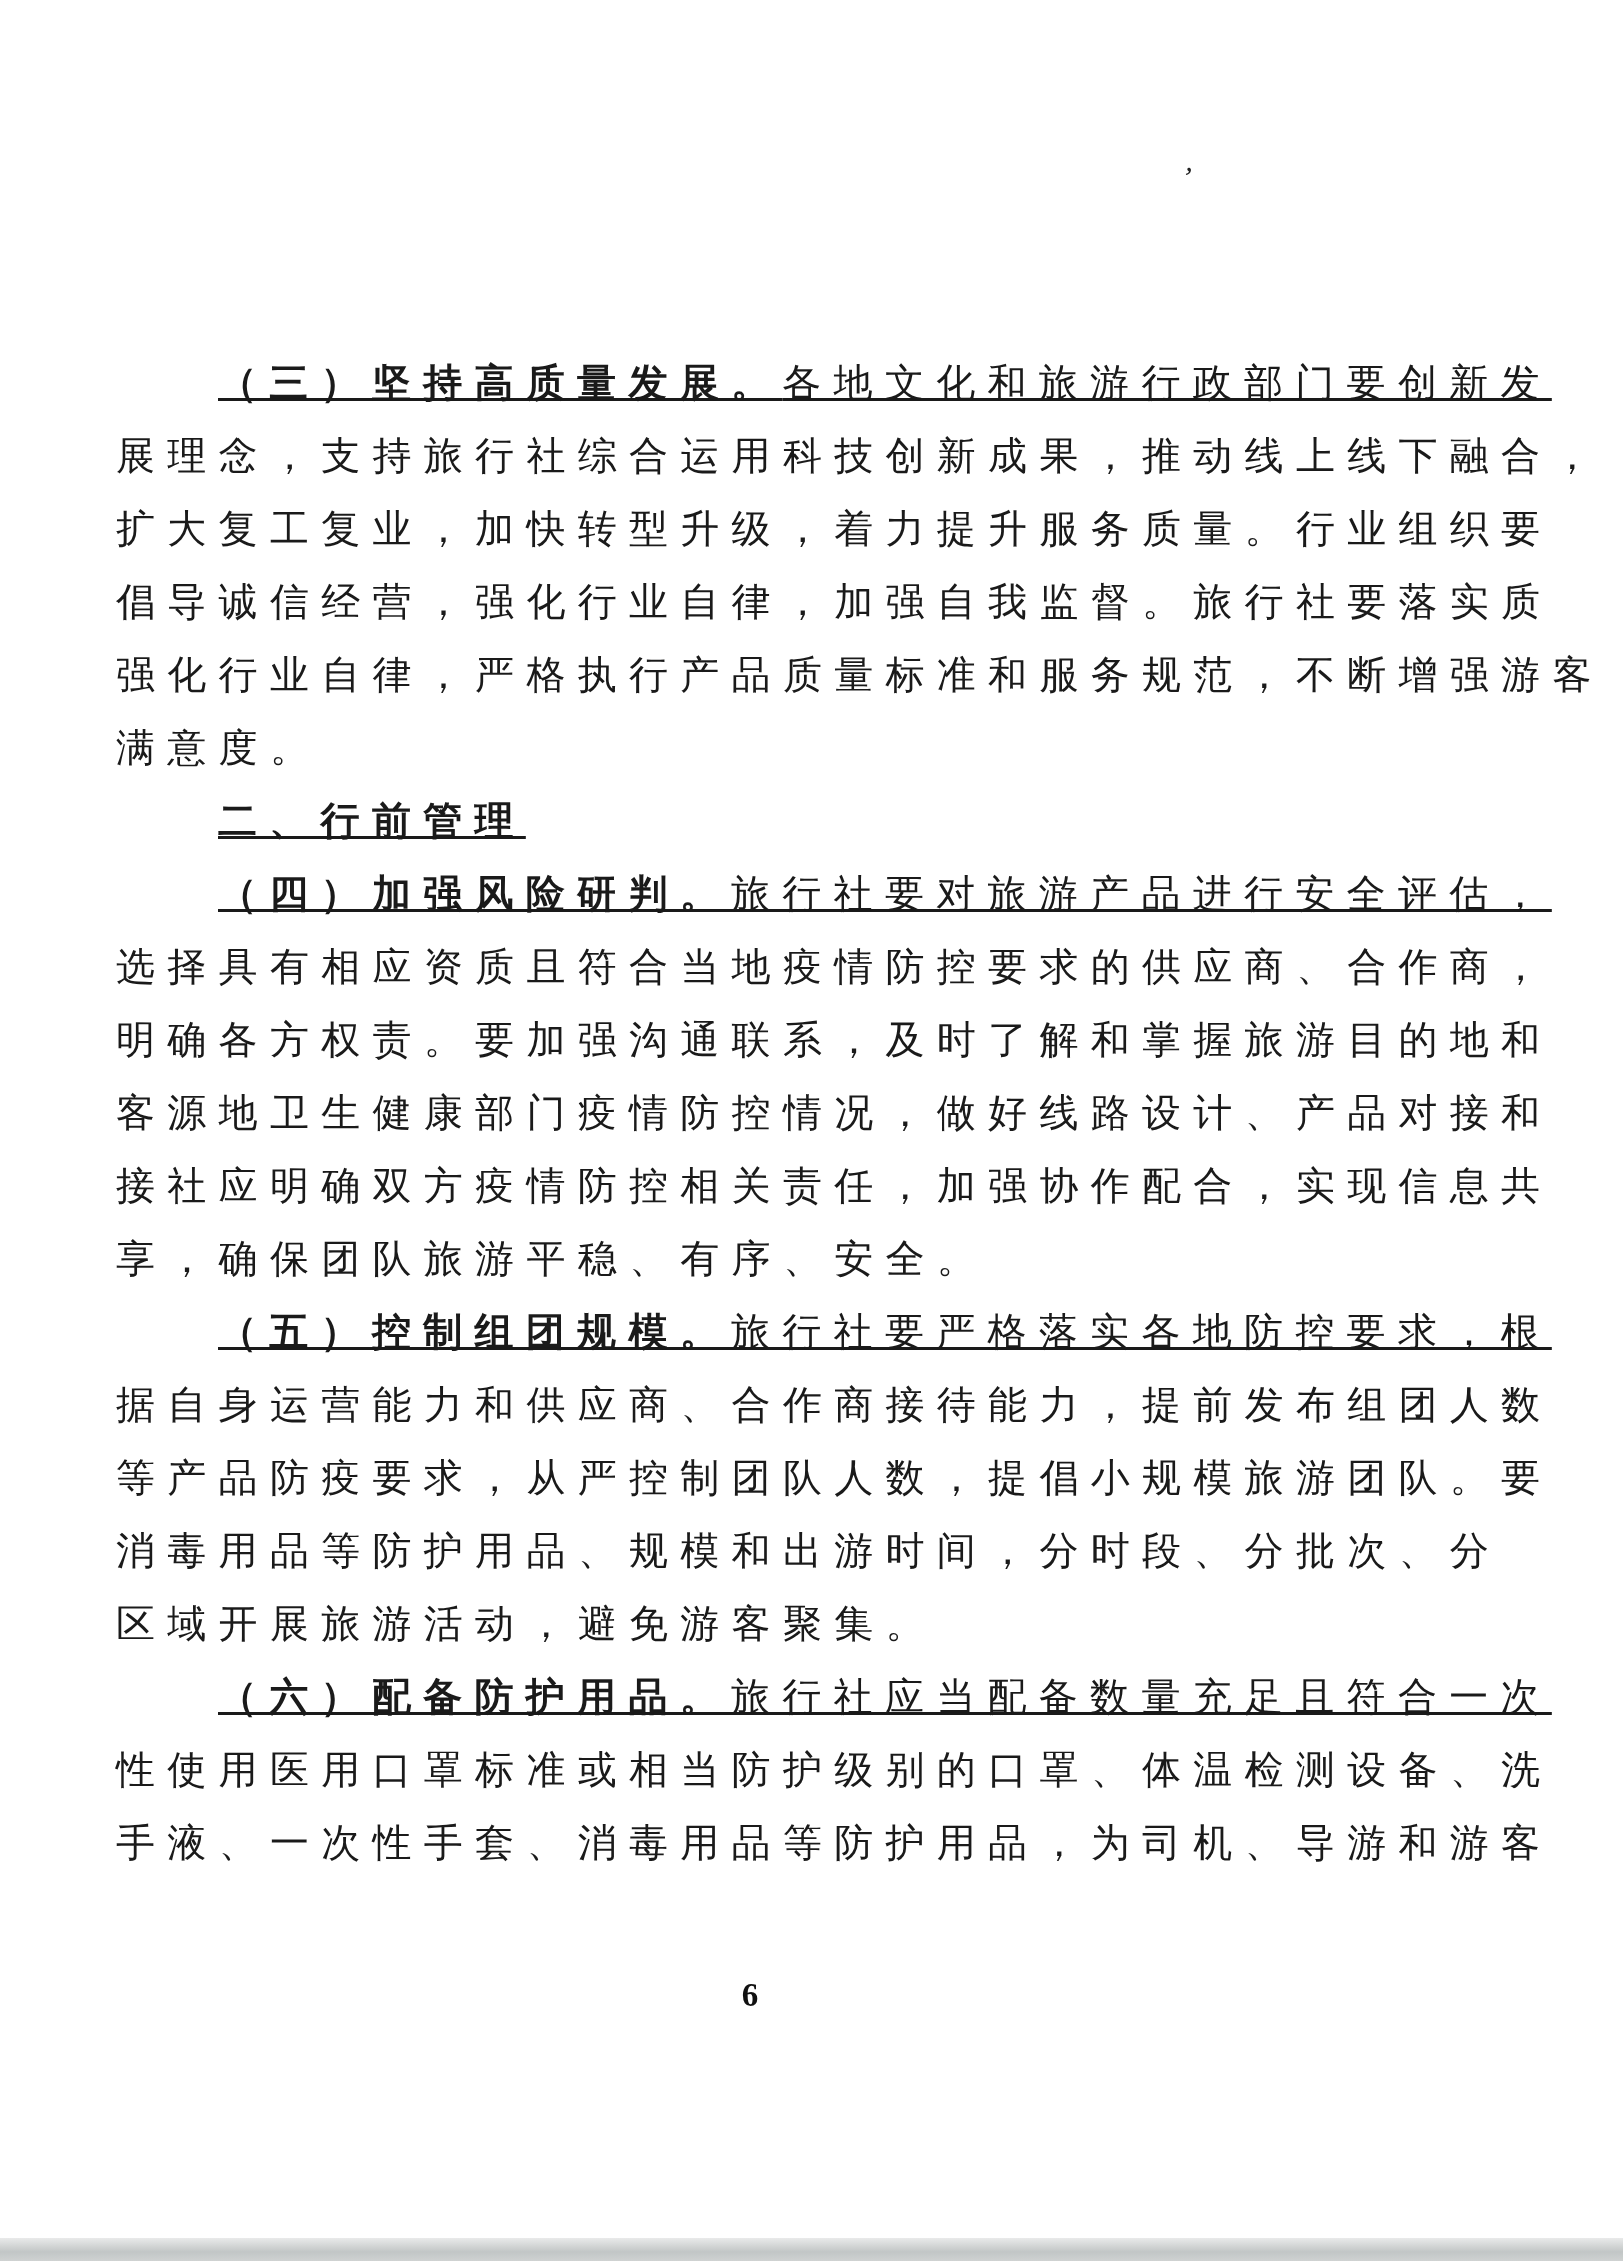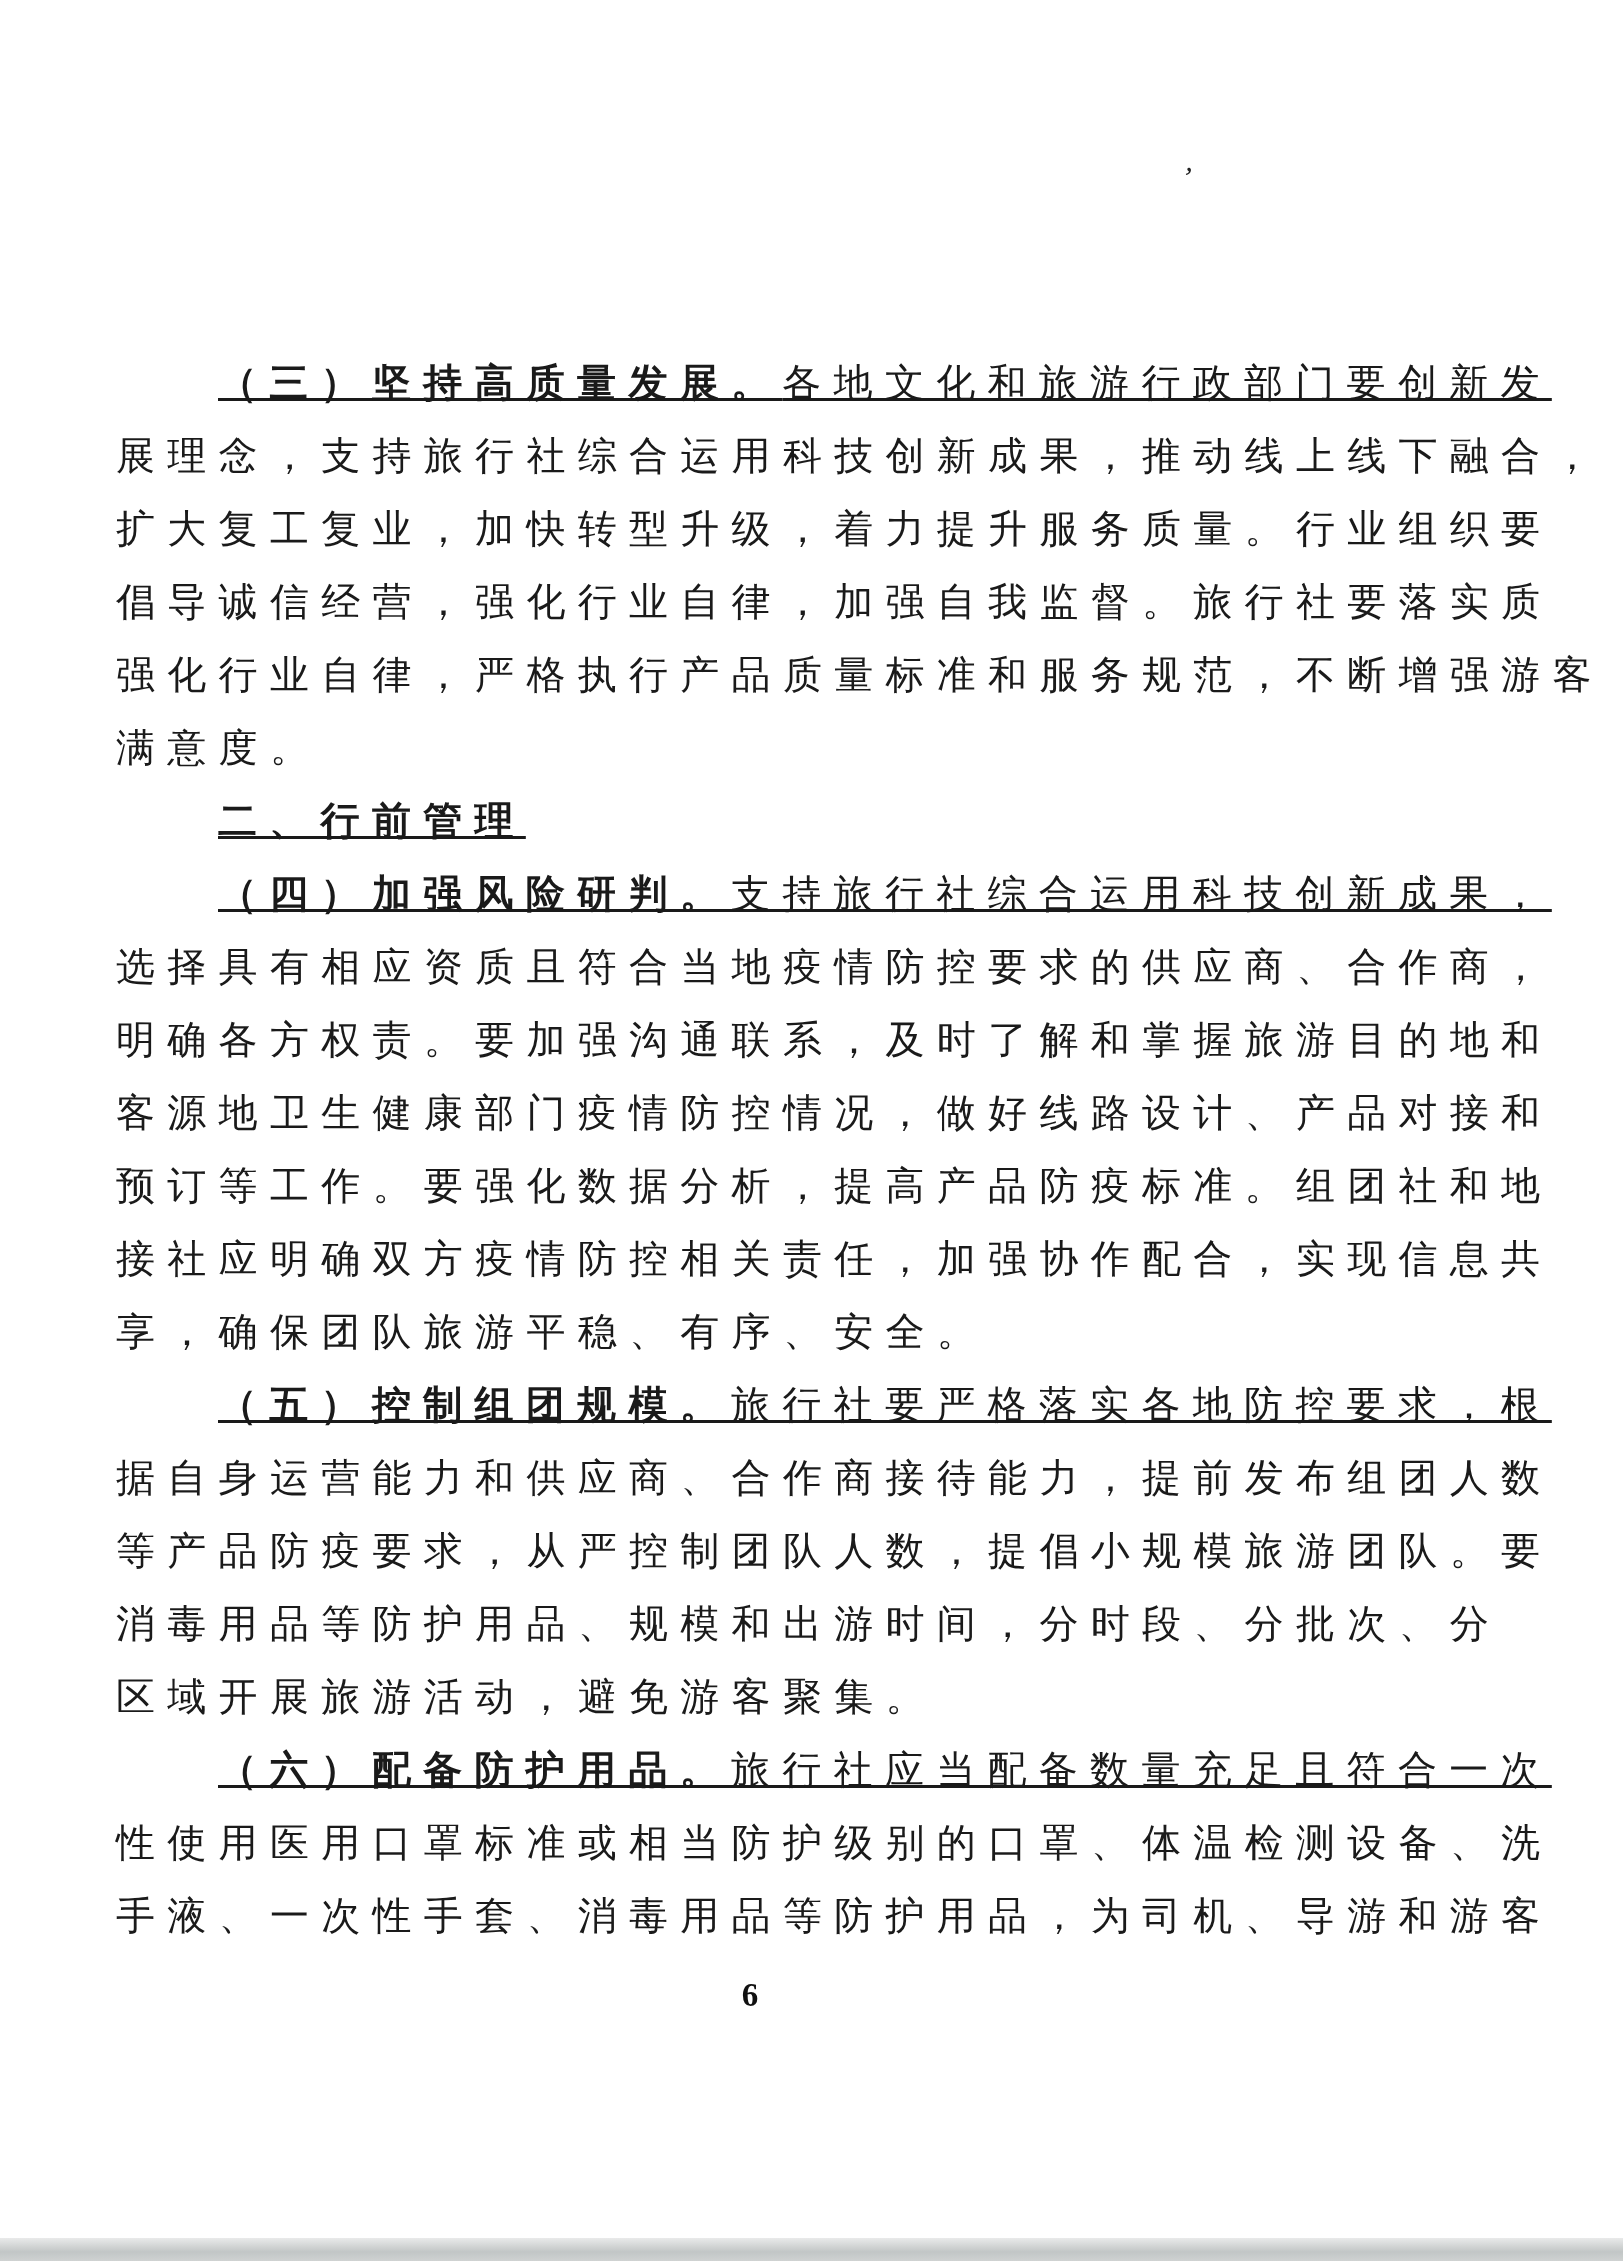--- a/index.html
+++ b/index.html
@@ -70,25 +70,24 @@
 
     <div class="line indent"><span class="lead">（三）坚持高质量发展。</span><span>各地文化和旅游行政部门要创新发</span></div>
     <div class="line">展理念，支持旅行社综合运用科技创新成果，推动线上线下融合，</div>
     <div class="line">扩大复工复业，加快转型升级，着力提升服务质量。行业组织要</div>
     <div class="line">倡导诚信经营，强化行业自律，加强自我监督。旅行社要落实质</div>
     <div class="line">强化行业自律，严格执行产品质量标准和服务规范，不断增强游客</div>
     <div class="line">满意度。</div>
 
     <div class="line indent heading">二、行前管理</div>
 
-    <div class="line indent"><span class="lead">（四）加强风险研判。</span><span>支持旅行社综合运用科技创新成果，</span></div>
+    <div class="line indent"><span class="lead">（四）加强风险研判。</span><span>旅行社要对旅游产品进行安全评估，</span></div>
     <div class="line">选择具有相应资质且符合当地疫情防控要求的供应商、合作商，</div>
     <div class="line">明确各方权责。要加强沟通联系，及时了解和掌握旅游目的地和</div>
     <div class="line">客源地卫生健康部门疫情防控情况，做好线路设计、产品对接和</div>
-    <div class="line">预订等工作。要强化数据分析，提高产品防疫标准。组团社和地</div>
     <div class="line">接社应明确双方疫情防控相关责任，加强协作配合，实现信息共</div>
     <div class="line">享，确保团队旅游平稳、有序、安全。</div>
 
     <div class="line indent"><span class="lead">（五）控制组团规模。</span><span>旅行社要严格落实各地防控要求，根</span></div>
     <div class="line">据自身运营能力和供应商、合作商接待能力，提前发布组团人数</div>
     <div class="line">等产品防疫要求，从严控制团队人数，提倡小规模旅游团队。要</div>
     <div class="line">消毒用品等防护用品、规模和出游时间，分时段、分批次、分</div>
     <div class="line">区域开展旅游活动，避免游客聚集。</div>
 
     <div class="line indent"><span class="lead">（六）配备防护用品。</span><span>旅行社应当配备数量充足且符合一次</span></div>

